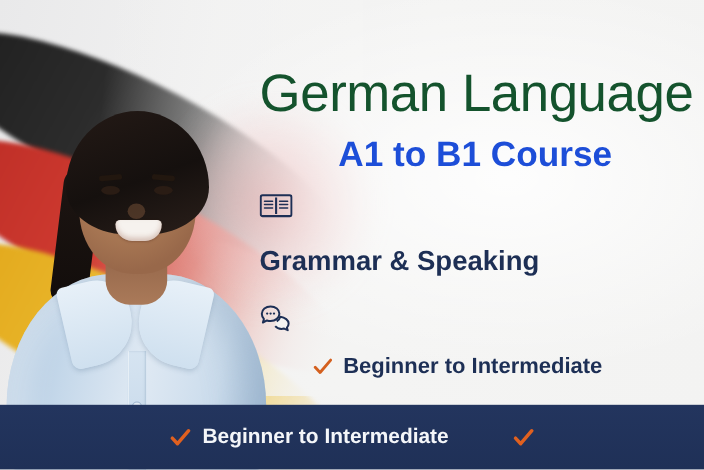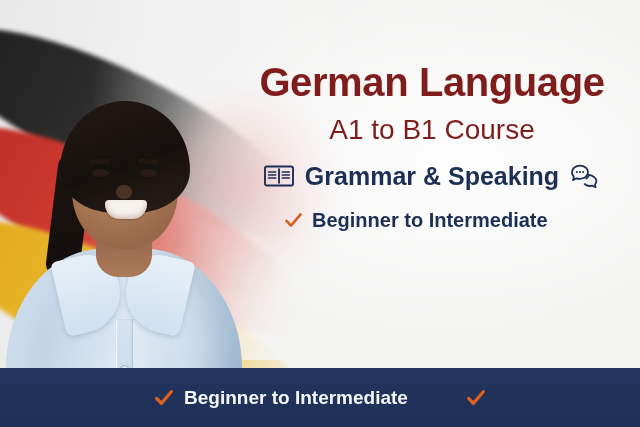--- a/index.html
+++ b/index.html
@@ -213,44 +213,44 @@
   }
 
   
   .content {
     position: absolute;
     left: 236px;
     top: 62px;
     width: 392px;
   }
   .title {
-    color: #7f1d1d;
-    font-size: 40px;
-    font-weight: bold;
+    color: #14532d;
+    font-size: 48px;
+    font-weight: normal;
     line-height: 1.0;
     letter-spacing: -0.4px;
     text-align: center;
     margin: 0;
     white-space: nowrap;
   }
   .subtitle {
-    color: #7f1d1d;
-    font-size: 28px;
-    font-weight: normal;
+    color: #1d4ed8;
+    font-size: 32px;
+    font-weight: bold;
     line-height: 1.0;
     text-align: center;
     margin: 14px 0 0 0;
     white-space: nowrap;
   }
   .tagline {
     display: flex;
-    align-items: center;
     justify-content: center;
-    gap: 11px;
+    gap: 26px;
     margin-top: 19px;
+    flex-direction: column;
   }
   .tagline-text {
     color: #1d2f55;
     font-size: 25px;
     font-weight: bold;
     line-height: 1.0;
     white-space: nowrap;
   }
   .icon-book, .icon-chat {
     flex: 0 0 auto;

